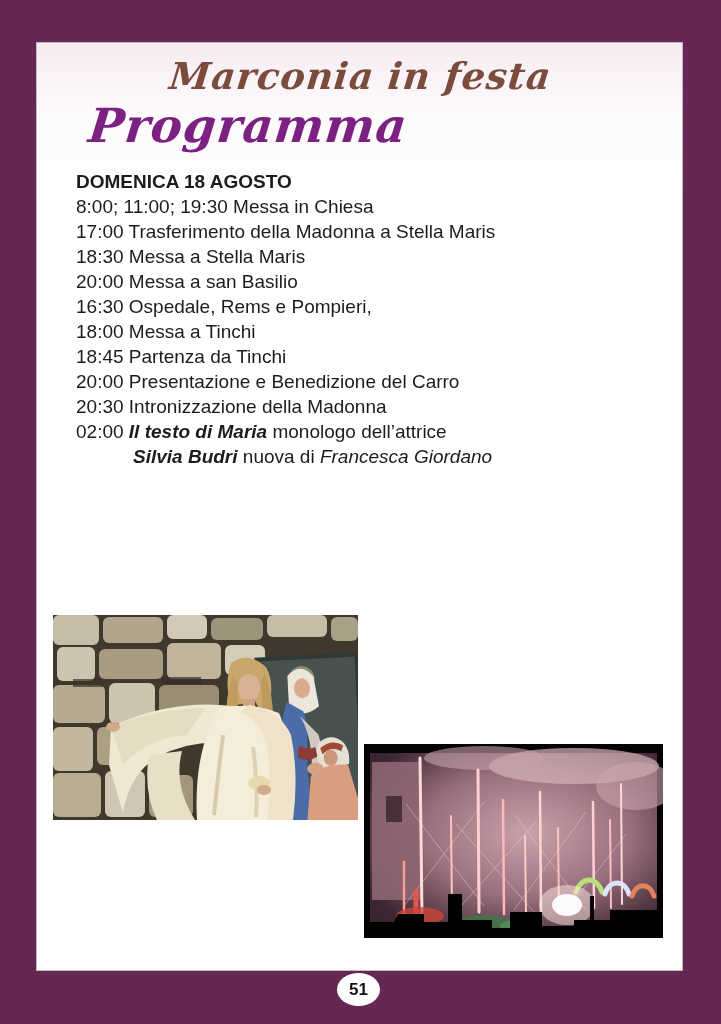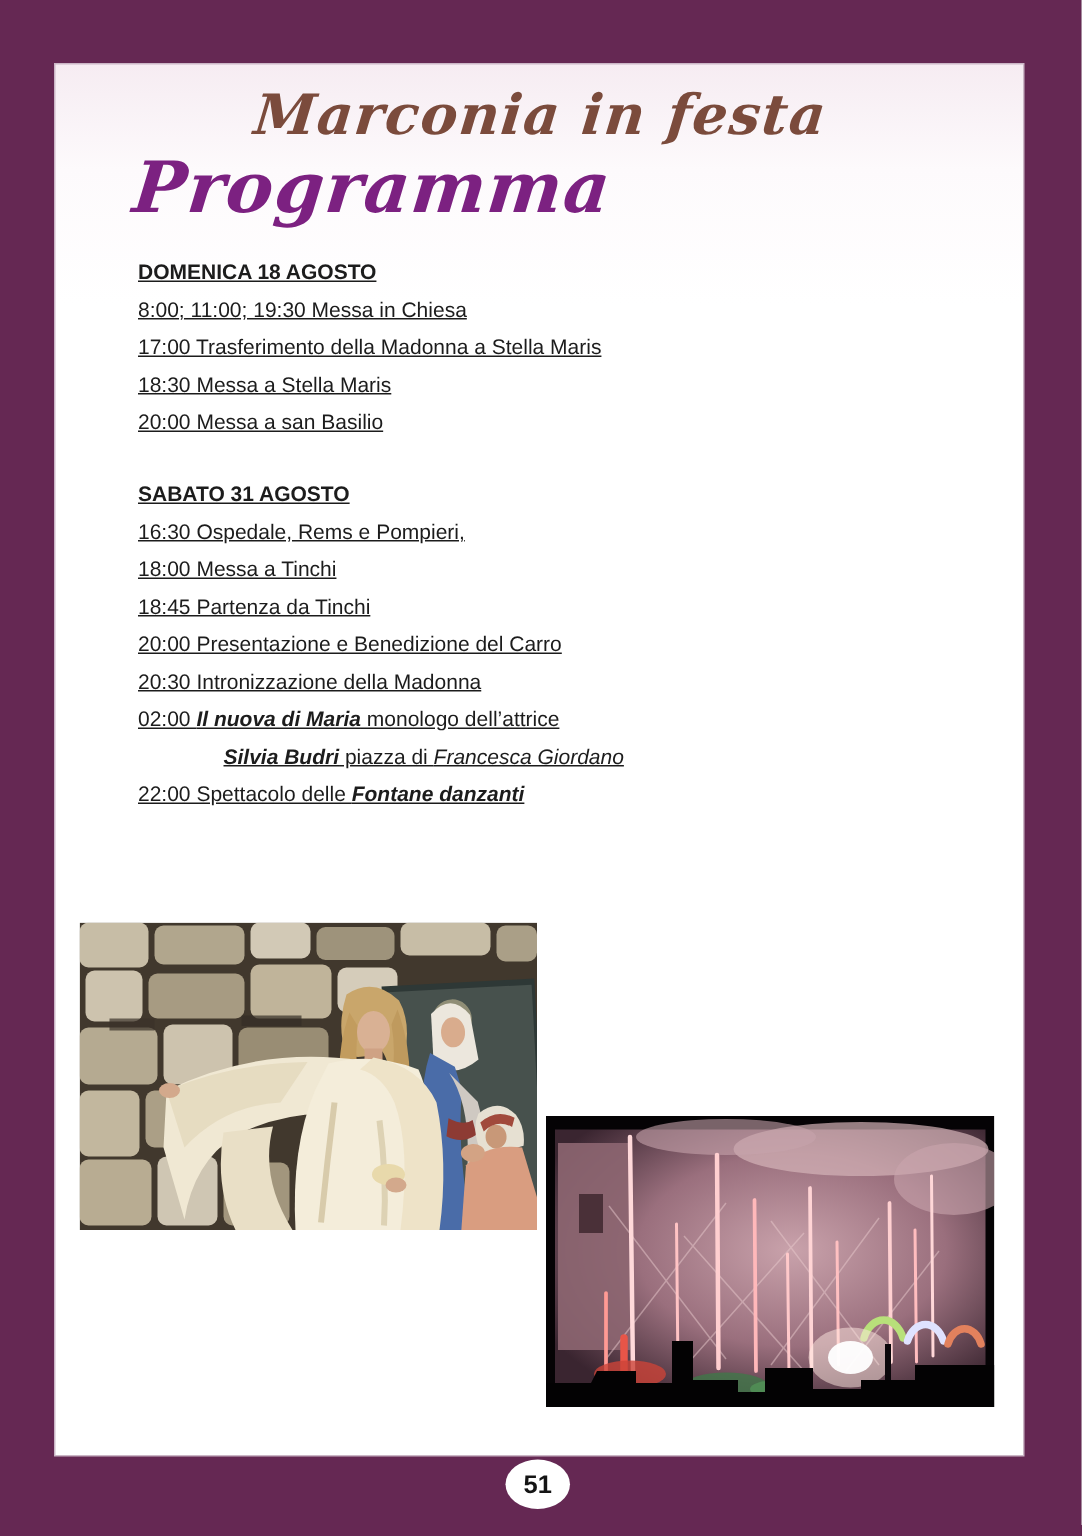--- a/index.html
+++ b/index.html
@@ -23,25 +23,24 @@
     transform:skewX(-6deg);
   }
   .subtitle {
     position:absolute; top:98px; left:86px;
     font-family:"DejaVu Serif", serif; font-style:italic; font-weight:bold;
     font-size:47px; letter-spacing:1px;
     color:var(--subtitle-purple,#7C2181);
     transform:skewX(-6deg); transform-origin:left bottom;
   }
   .schedule {
-    position:absolute; left:92px; top:169px; width:545px;
-    font-size:14px; line-height:25px;
+    position:absolute; left:76px; top:169px; width:545px;
+    font-size:19px; line-height:25px;
     color:var(--body-text,#1C1C1C);
     white-space:nowrap;
-    text-decoration:underline;
   }
   .sched-heading { font-weight:bold; }
   .sect-gap { margin-top:23px; }
   .photo { position:absolute; overflow:hidden; }
   .photo svg { display:block; width:100%; height:100%; }
   .photo-left  { left:53px;  top:615px; width:305px; height:205px; }
   .photo-right { left:364px; top:744px; width:299px; height:194px; }
   .page-badge {
     position:absolute; left:337px; top:973px; width:43px; height:33px;
     background:var(--badge-bg,#ffffff); border-radius:50%;
@@ -57,29 +56,27 @@
 
   <div class="title">Marconia in festa</div>
   <div class="subtitle">Programma</div>
 
   <div class="schedule" id="schedule">
       <div class="sched-heading">DOMENICA 18 AGOSTO</div>
       <div class="sched-line"><span>8:00; 11:00; 19:30 Messa in Chiesa</span></div>
       <div class="sched-line"><span>17:00 Trasferimento della Madonna a Stella Maris</span></div>
       <div class="sched-line"><span>18:30 Messa a Stella Maris</span></div>
       <div class="sched-line"><span>20:00 Messa a san Basilio</span></div>
-      <div class="sched-heading sect-gap">SABATO 31 AGOSTO</div>
       <div class="sched-line"><span>16:30 Ospedale, Rems e Pompieri,</span></div>
       <div class="sched-line"><span>18:00 Messa a Tinchi</span></div>
       <div class="sched-line"><span>18:45 Partenza da Tinchi</span></div>
       <div class="sched-line"><span>20:00 Presentazione e Benedizione del Carro</span></div>
       <div class="sched-line"><span>20:30 Intronizzazione della Madonna</span></div>
-      <div class="sched-line"><span>02:00 </span><span style="font-weight: bold; font-style: italic;">Il nuova di Maria</span><span> monologo dell’attrice</span></div>
-      <div class="sched-line" style="padding-left: 57px;"><span style="font-weight: bold; font-style: italic;">Silvia Budri</span><span> piazza di </span><span style="font-style: italic;">Francesca Giordano</span></div>
-      <div class="sched-line"><span>22:00 Spettacolo delle </span><span style="font-weight: bold; font-style: italic;">Fontane danzanti</span></div>
+      <div class="sched-line"><span>02:00 </span><span style="font-weight: bold; font-style: italic;">Il testo di Maria</span><span> monologo dell’attrice</span></div>
+      <div class="sched-line" style="padding-left: 57px;"><span style="font-weight: bold; font-style: italic;">Silvia Budri</span><span> nuova di </span><span style="font-style: italic;">Francesca Giordano</span></div>
     </div>
 
   <div class="photo photo-left">
     <svg viewBox="0 0 305 205" preserveAspectRatio="none">
       <rect width="305" height="205" fill="#41382d"></rect>
 
       <g>
         <rect x="0" y="0" width="46" height="30" rx="6" fill="#c7bda6"></rect>
         <rect x="50" y="2" width="60" height="26" rx="6" fill="#b1a68d"></rect>
         <rect x="114" y="0" width="40" height="24" rx="6" fill="#d2c9b6"></rect>

